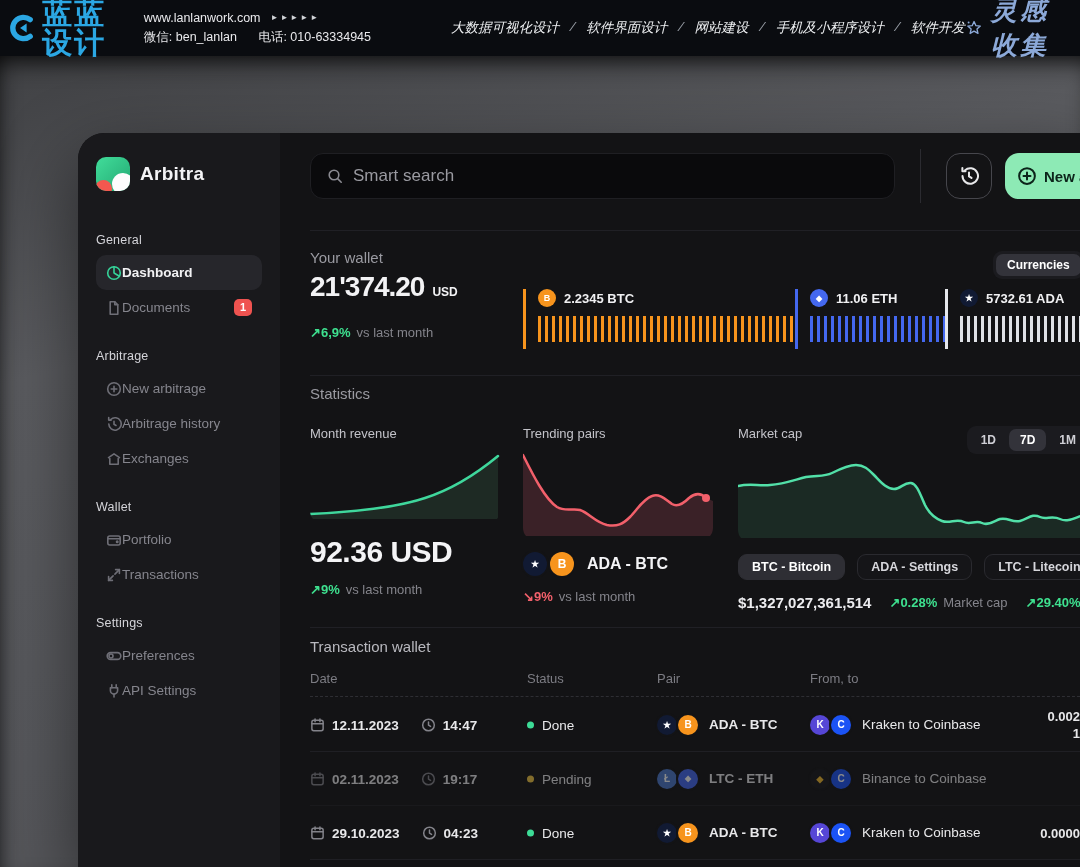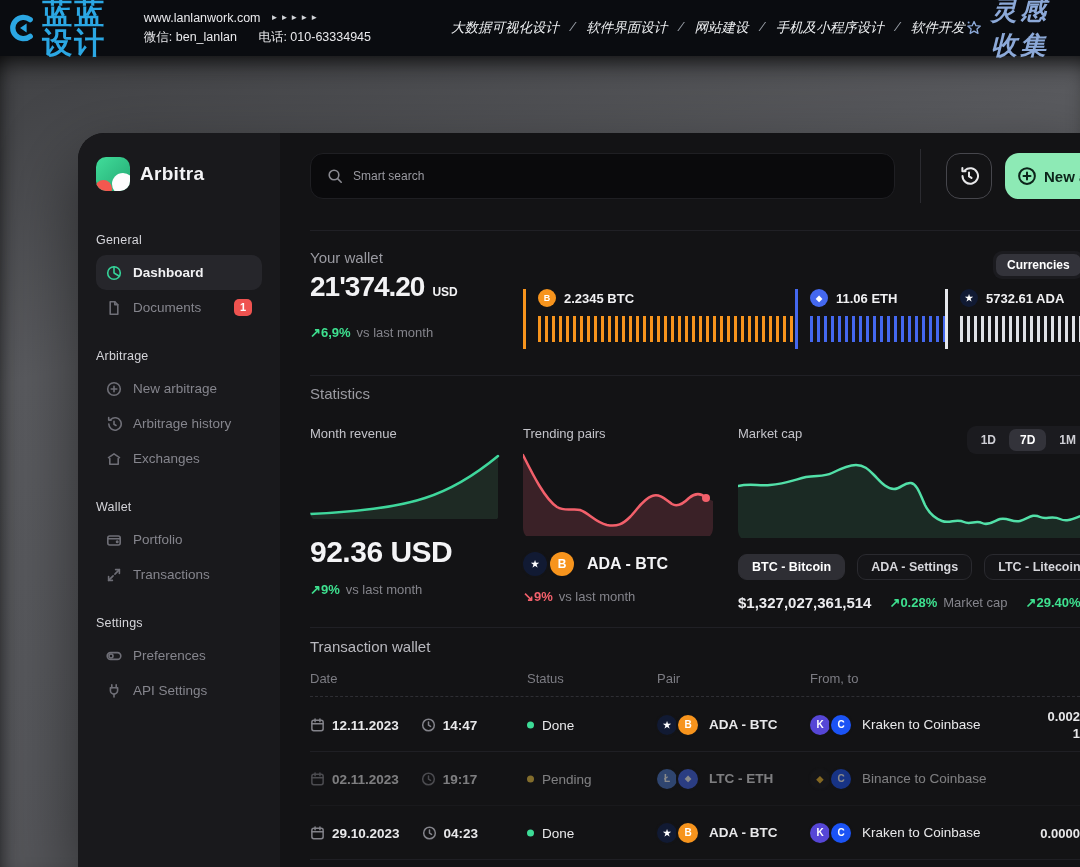--- a/index.html
+++ b/index.html
@@ -31,35 +31,35 @@
 
   
   .sidebar{width:202px;flex:0 0 202px;background:#19191c;padding:24px 18px;border-top-left-radius:26px}
   .brand{display:flex;align-items:center;gap:10px;margin-bottom:42px}
   .brand-mark{position:relative;width:34px;height:34px;border-radius:10px;background:linear-gradient(135deg,#41dd9a,#23a873);overflow:hidden;flex:0 0 34px}
   .brand-mark .bm-white{position:absolute;width:22px;height:22px;border-radius:50%;background:#fdfdfd;right:-4px;bottom:-4px}
   .brand-mark .bm-red{position:absolute;width:17px;height:17px;border-radius:50%;background:#f4584f;left:-1px;bottom:-6px}
   .brand-name{color:#f4f4f6;font-size:19px;font-weight:700;letter-spacing:.3px}
   .s-sec{margin-bottom:24px}
   .s-title{color:#d4d4d9;font-size:12.5px;font-weight:400;margin-bottom:8px;letter-spacing:.2px}
-  .s-item{display:flex;align-items:center;gap:11px;height:35px;padding:0 10px;border-radius:10px;color:#85858d;font-size:13.5px;cursor:pointer}
+  .s-item{display:flex;align-items:center;height:35px;padding:0 10px;border-radius:10px;color:#85858d;font-size:13.5px;cursor:pointer}
   .s-item .ic{color:#6e6e76}
   .s-item.active{background:#26262b;color:#f1f1f3;font-weight:600}
   .s-item.active .ic{color:#35d399}
   .s-badge{margin-left:auto;background:#ef5350;color:#fff;font-size:11px;font-weight:700;border-radius:5px;padding:2px 6px;line-height:1.2}
 
   
   .main{position:relative;flex:1;height:100%}
   .hr{position:absolute;left:30px;right:-20px;height:1px;background:#202025}
   .hr1{top:97px}.hr2{top:242px}.hr3{top:494px}
 
   
   .search{position:absolute;left:30px;top:20px;width:585px;height:46px;background:#0a0a0c;border:1px solid #1f1f23;border-radius:13px;display:flex;align-items:center;gap:10px;padding:0 16px}
   .search .ic{color:#8a8a91;flex:0 0 16px}
-  .search input{flex:1;background:transparent;border:none;outline:none;color:#ffffff;font-size:12px;font-family:"Liberation Sans",sans-serif}
+  .search input{flex:1;background:transparent;border:none;outline:none;color:#ffffff;font-size:17px;font-family:"Liberation Sans",sans-serif}
   .search input::placeholder{color:#9a9aa1}
   .vdiv{position:absolute;left:640px;top:16px;height:54px;width:1px;background:#2b2b30}
   .btn-history{position:absolute;left:666px;top:20px;width:46px;height:46px;border-radius:14px;border:1.5px solid #46464c;background:transparent;color:#e8e8ea;display:flex;align-items:center;justify-content:center;cursor:pointer}
   .btn-new{position:absolute;left:725px;top:20px;width:170px;height:46px;border-radius:14px;border:none;background:#8deab5;color:#0c241a;display:flex;align-items:center;gap:7px;padding:0 12px;font-size:15px;font-weight:700;cursor:pointer}
   .btn-new .ic{color:#0c241a}
 
   
   .w-title{position:absolute;left:30px;top:116px;color:#9a9aa1;font-size:15px}
   .pillgroup{position:absolute;display:flex;gap:2px;background:#1b1b1f;border-radius:9px;padding:3px;white-space:nowrap}
   .pg-views{left:713px;top:118px}

